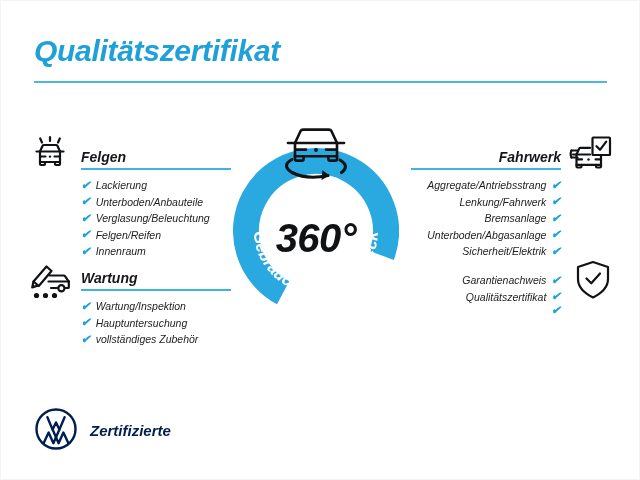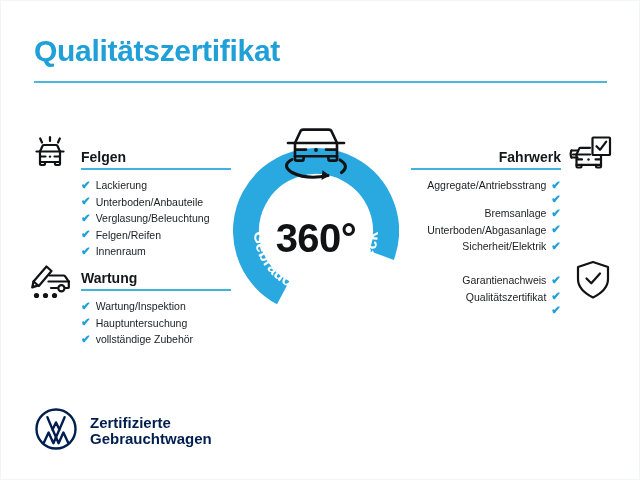--- a/index.html
+++ b/index.html
@@ -11,20 +11,21 @@
     font-family: "Liberation Sans", sans-serif;
     overflow: hidden;
   }
 
   .page {
     position: relative;
     width: 640px;
     height: 480px;
     background: #ffffff;
     border: 1px solid #f2f5f7;
+    font-style: italic;
   }
 
   
   .page-title {
     position: absolute;
     left: 33px;
     top: 33px;
     font-size: 30px;
     font-weight: bold;
     letter-spacing: -0.3px;
@@ -248,20 +249,21 @@
       <div class="sec-title">Fahrwerk</div>
       <div class="sec-rule"></div>
     </div>
     <div class="sec-list">
       <div class="sec-item">
         <span class="check">✔</span>
         <span>Aggregate/Antriebsstrang</span>
       </div>
       <div class="sec-item">
         <span class="check">✔</span>
+        <span>Lenkung/Fahrwerk</span>
       </div>
       <div class="sec-item">
         <span class="check">✔</span>
         <span>Bremsanlage</span>
       </div>
       <div class="sec-item">
         <span class="check">✔</span>
         <span>Unterboden/Abgasanlage</span>
       </div>
       <div class="sec-item">
@@ -280,21 +282,21 @@
       <div class="sec-item">
         <span class="check">✔</span>
         <span>Wartung/Inspektion</span>
       </div>
       <div class="sec-item">
         <span class="check">✔</span>
         <span>Hauptuntersuchung</span>
       </div>
       <div class="sec-item">
         <span class="check">✔</span>
-        <span>vollständige Zubehör</span>
+        <span>vollständiges Zubehör</span>
       </div>
     </div>
   </div>
 
   <div class="section sec-right" id="sec-garantie">
     <div class="sec-list">
       <div class="sec-item">
         <span class="check">✔</span>
         <span>Garantienachweis</span>
       </div>
@@ -343,17 +345,16 @@
     <div class="vw-mark">
       <svg width="44" height="44" viewBox="0 0 44 44" fill="none" stroke="currentColor" stroke-width="2.4">
         <circle cx="22" cy="22" r="19.5"></circle>
         <path d="M13.4 10.2 L18.6 22.6 L22 15.4 L25.4 22.6 L30.6 10.2" stroke-linejoin="round" stroke-linecap="round" fill="none"></path>
         <path d="M18.6 22.6 L24.6 36.2 L29.4 25.6 L34.4 36.2" stroke-linejoin="round" stroke-linecap="round" fill="none"></path>
         <path d="M25.4 22.6 L19.4 36.2 L14.6 25.6 L9.6 36.2" stroke-linejoin="round" stroke-linecap="round" fill="none"></path>
       </svg>
     </div>
     <div>
       <div class="footer-text">Zertifizierte</div>
-      <div class="footer-text">Gebrauchtwagen</div>
     </div>
   </div>
 
 </div>
 
 </body></html>

